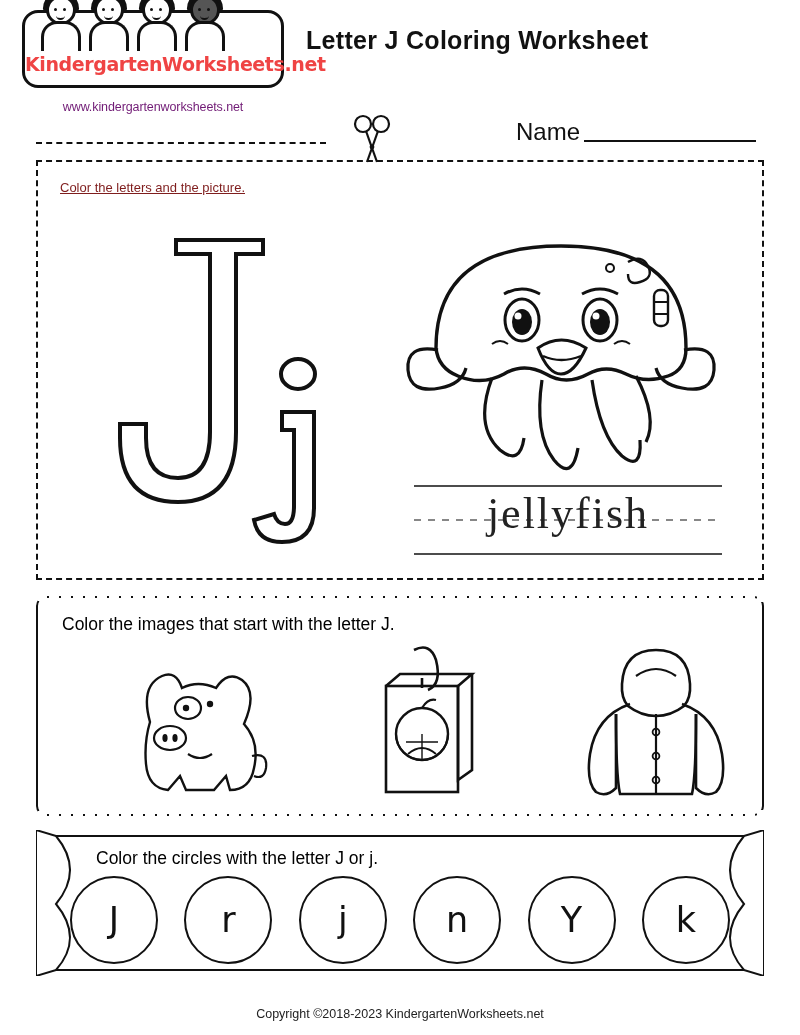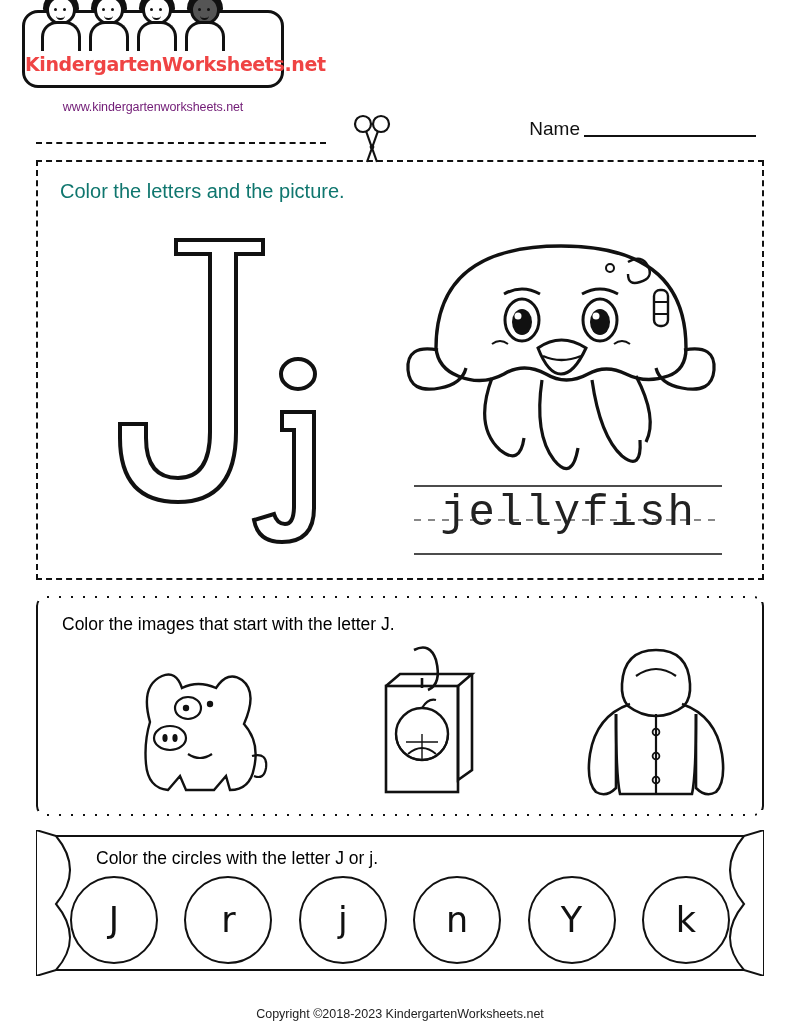--- a/index.html
+++ b/index.html
@@ -132,21 +132,21 @@
     top: 26px;
     font-size: 25px;
     font-weight: bold;
     letter-spacing: 0.3px;
     color: #111;
   }
   .name-line {
     position: absolute;
     right: 44px;
     top: 118px;
-    font-size: 19px;
+    font-size: 24px;
     color: #111;
     white-space: nowrap;
   }
   .name-line .blank {
     display: inline-block;
     width: 172px;
     border-bottom: 2px solid #111;
     margin-left: 4px;
     vertical-align: -2px;
   }
@@ -179,23 +179,24 @@
     right: 36px;
     top: 160px;
   }
   .box1 {
     position: relative;
     border: 2px dashed #111;
     height: 420px;
     box-sizing: border-box;
   }
   .instr {
-    font-size: 20px;
-    color: #0f766e;
+    font-size: 13px;
+    color: #7f1d1d;
     padding: 18px 0 0 22px;
+    text-decoration: underline;
   }
   .letters {
     position: absolute;
     left: 30px;
     top: 40px;
     width: 330px;
     height: 360px;
   }
   .box2 {
     position: relative;
@@ -307,20 +308,21 @@
             <div class="eye r"></div>
             <div class="smile"></div>
             <div class="body"></div>
           </div>
       </div>
       <div class="logo-text">KindergartenWorksheets.net</div>
     </div>
     <div class="logo-url">www.kindergartenworksheets.net</div>
   </div>
 
+  <div class="title">Letter J Coloring Worksheet</div>
 
   <div class="name-line">
     <span>Name</span><span class="blank"></span>
   </div>
 
   <div class="cut-row">
     <div class="cut-dash"></div>
     <svg class="scissors" width="52" height="56" viewBox="0 0 52 56">
       <circle cx="17" cy="10" r="8" fill="none" stroke="#111" stroke-width="2.2"></circle>
       <circle cx="35" cy="10" r="8" fill="none" stroke="#111" stroke-width="2.2"></circle>
@@ -378,21 +380,21 @@
       <path d="M196 182 Q204 238 226 258 Q246 274 244 242" fill="none" stroke="#111" stroke-width="3.2"></path>
       <path d="M240 178 Q262 220 250 244" fill="none" stroke="#111" stroke-width="3.2"></path>
     </svg>
 
     <svg style="position:absolute; left:376px; top:318px; width:308px; height:86px;" viewBox="0 0 308 86">
       <line x1="0" y1="6" x2="308" y2="6" stroke="#111" stroke-width="1.6"></line>
       <line x1="0" y1="40" x2="308" y2="40" stroke="#111" stroke-width="1.2" stroke-dasharray="7 7"></line>
       <line x1="0" y1="74" x2="308" y2="74" stroke="#111" stroke-width="1.6"></line>
     </svg>
     <div style="position:absolute; left:376px; top:326px; width:308px; text-align:center;
-                font-family:Liberation Mono, monospace; font-size:44px; letter-spacing:2px; color:#222;">jellyfish</div>
+                font-family:Liberation Serif, serif; font-size:44px; letter-spacing:2px; color:#222;">jellyfish</div>
   </div>
 
   <div class="box2">
     <div class="scallop-top" style="top:-6px"></div>
     <div class="scallop-bottom" style="bottom:-6px"></div>
     <div class="box2-instr">Color the images that start with the letter J.</div>
 
     <div class="pics">
 
       <svg style="position:absolute; left:72px; top:0; width:170px; height:160px;" viewBox="0 0 170 160">

